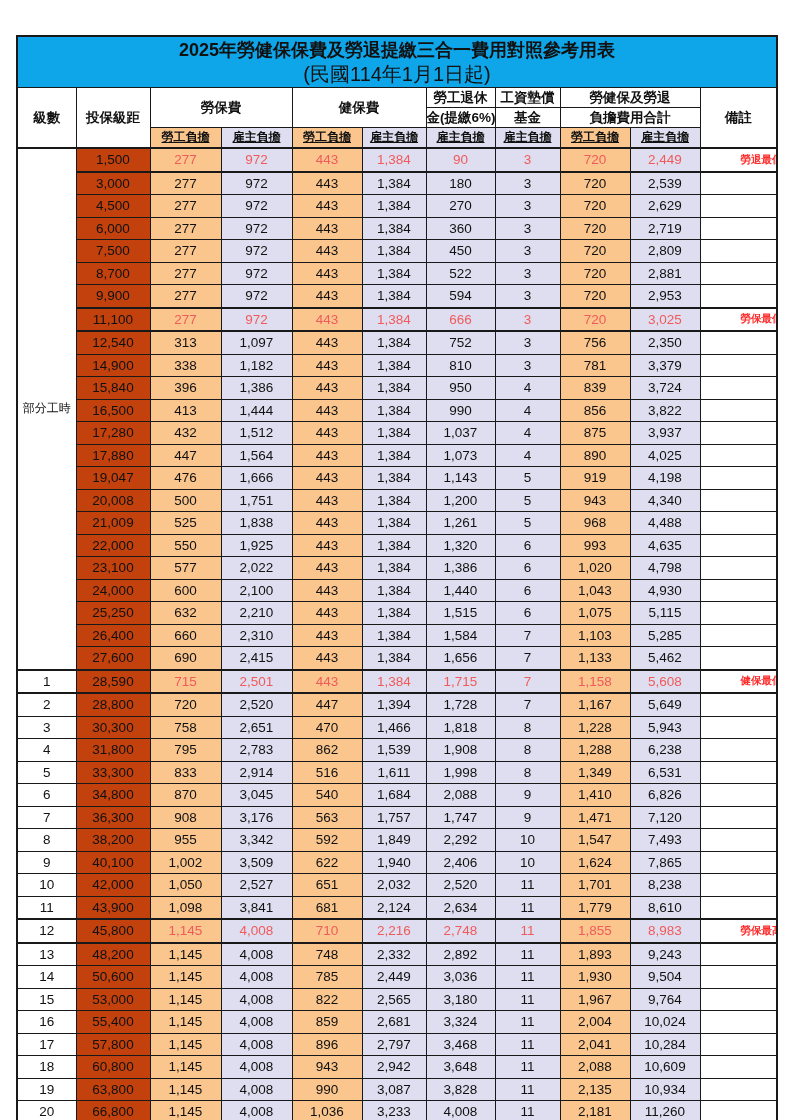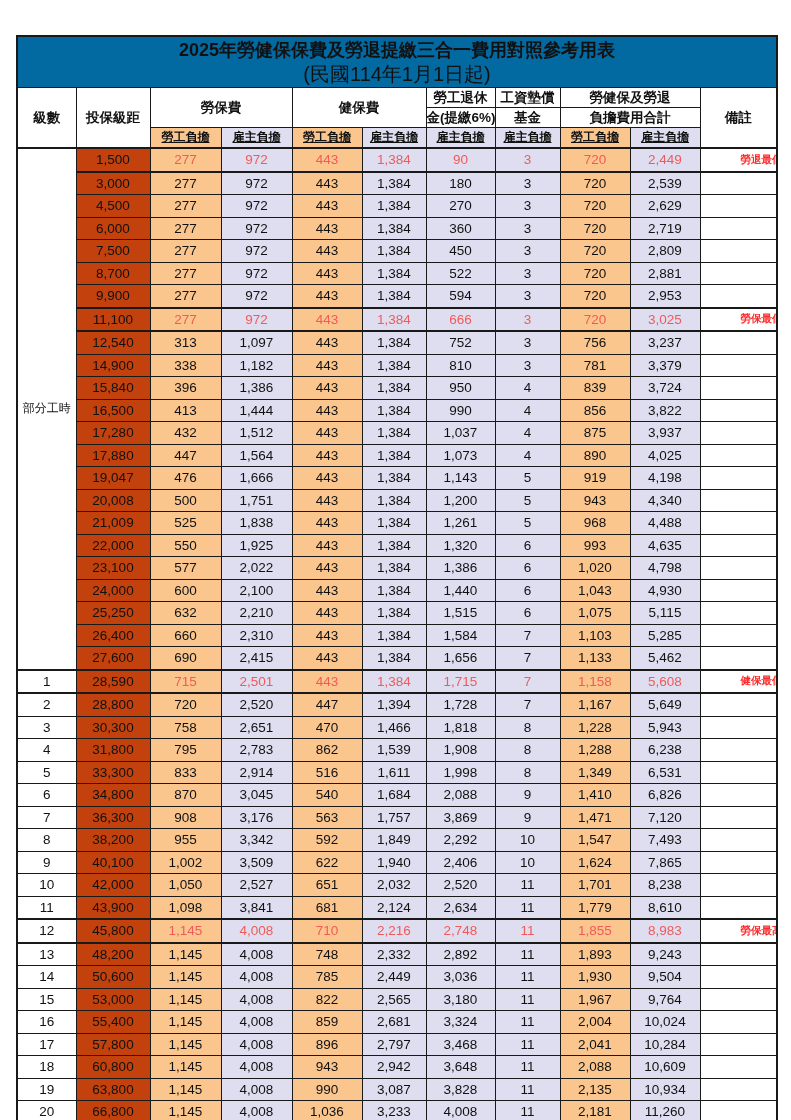--- a/index.html
+++ b/index.html
@@ -5,21 +5,21 @@
   html,body{margin:0;padding:0;background:#ffffff;}
   body{width:791px;height:1120px;font-family:"Liberation Sans","DejaVu Sans",sans-serif;color:#111;}
   .page{padding:35px 15px 0 16px;box-sizing:border-box;}
   table.ref-table{border-collapse:collapse;table-layout:fixed;width:760px;}
   .ref-table th,.ref-table td{
     border:1.5px solid #191919;
     text-align:center;vertical-align:middle;
     padding:0;overflow:hidden;white-space:nowrap;
   }
   .ref-table{border:2.5px solid #191919;}
-  .title-cell{height:50px;background:#0369a1;}
+  .title-cell{height:50px;background:#0ea5e9;}
   .title{font-size:18px;font-weight:bold;line-height:1.35;}
   .subtitle{font-size:20px;font-weight:normal;line-height:1.2;}
   thead th{font-size:13.5px;font-weight:bold;height:19px;background:#fff;}
   thead tr.sub th{font-size:12px;height:19px;text-decoration:underline;}
   tbody td{height:21.5px;font-size:13.5px;}
   td.org,th.org{background:#FAC68E;}
   td.lav,th.lav{background:#DEDEF0;}
   td.wht{background:#c2410c;}
   td.note-cell{font-size:10.5px;font-weight:bold;color:#FF2A2A;background:#fff;padding-left:40px;}
   td.level-cell{background:#fff;}
@@ -178,21 +178,21 @@
         </tr>
         <tr>
           <td class="wht">12,540</td>
           <td class="org">313</td>
           <td class="lav">1,097</td>
           <td class="org">443</td>
           <td class="lav">1,384</td>
           <td class="lav">752</td>
           <td class="lav">3</td>
           <td class="org">756</td>
-          <td class="lav">3,237</td>
+          <td class="lav">2,350</td>
           <td class="note-cell"></td>
         </tr>
         <tr>
           <td class="wht">14,900</td>
           <td class="org">338</td>
           <td class="lav">1,182</td>
           <td class="org">443</td>
           <td class="lav">1,384</td>
           <td class="lav">810</td>
           <td class="lav">3</td>
@@ -434,21 +434,21 @@
           <td class="lav">6,826</td>
           <td class="note-cell"></td>
         </tr>
         <tr>
           <td class="level-cell">7</td>
           <td class="wht">36,300</td>
           <td class="org">908</td>
           <td class="lav">3,176</td>
           <td class="org">563</td>
           <td class="lav">1,757</td>
-          <td class="lav">3,869</td>
+          <td class="lav">1,747</td>
           <td class="lav">9</td>
           <td class="org">1,471</td>
           <td class="lav">7,120</td>
           <td class="note-cell"></td>
         </tr>
         <tr>
           <td class="level-cell">8</td>
           <td class="wht">38,200</td>
           <td class="org">955</td>
           <td class="lav">3,342</td>

